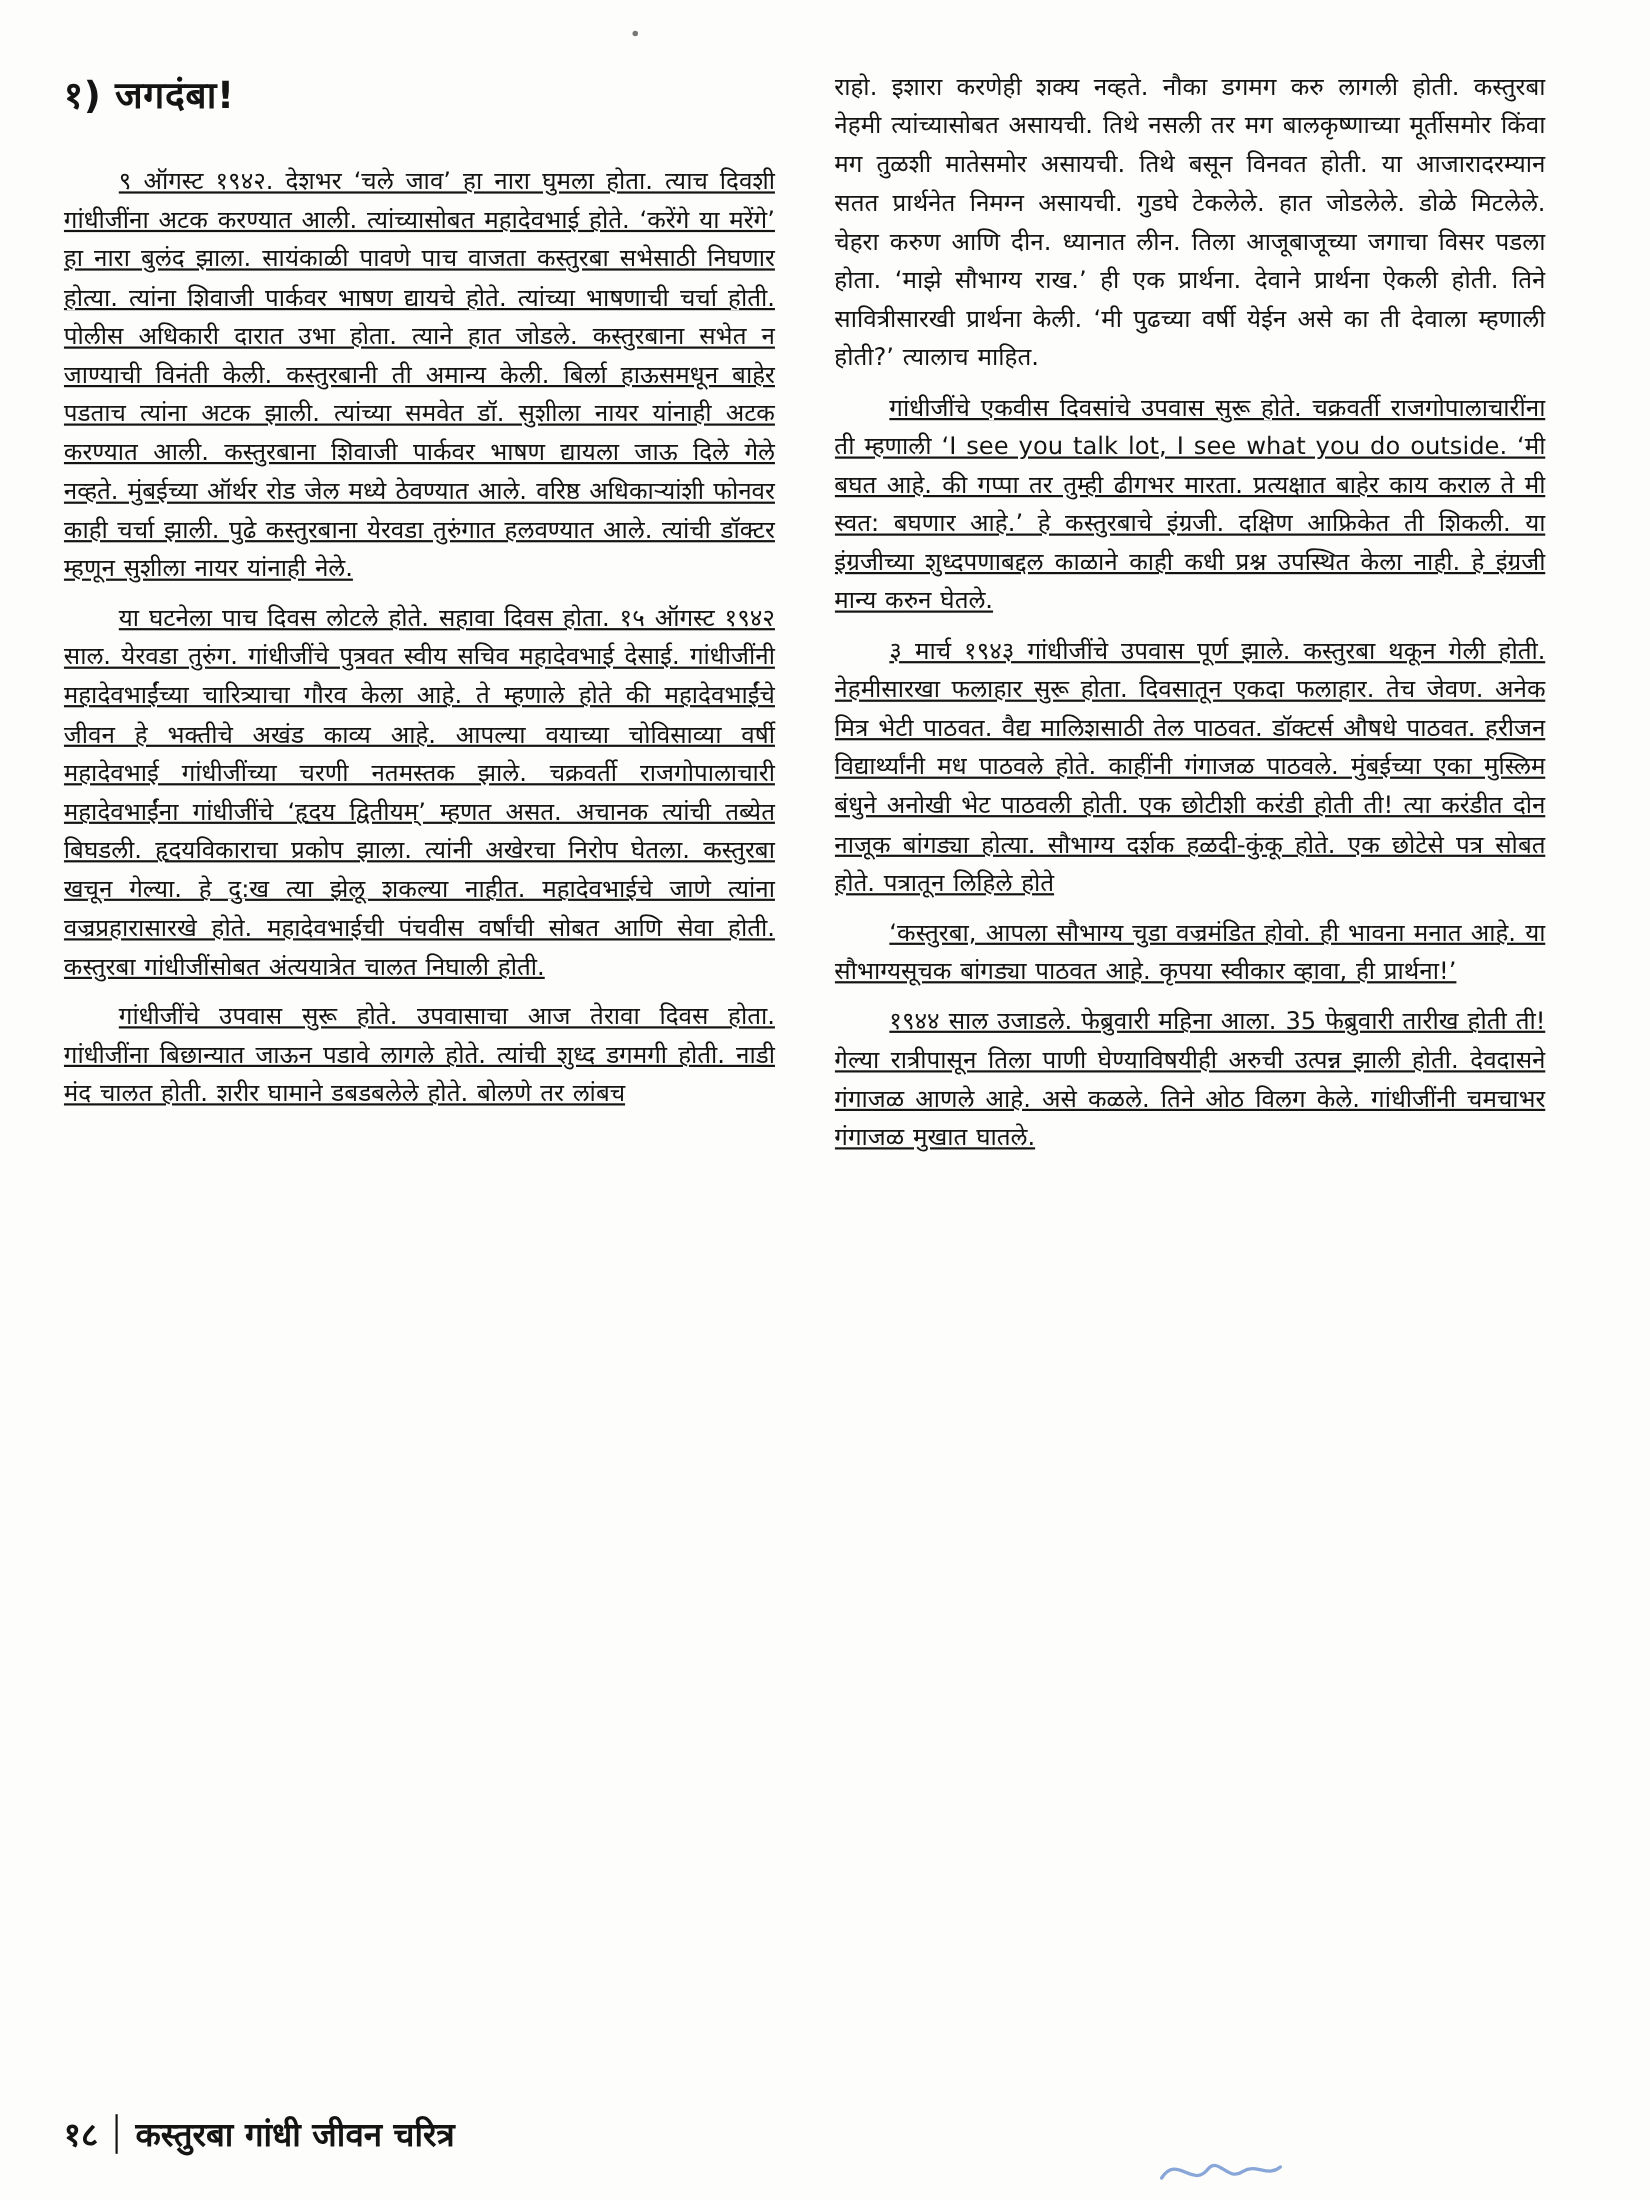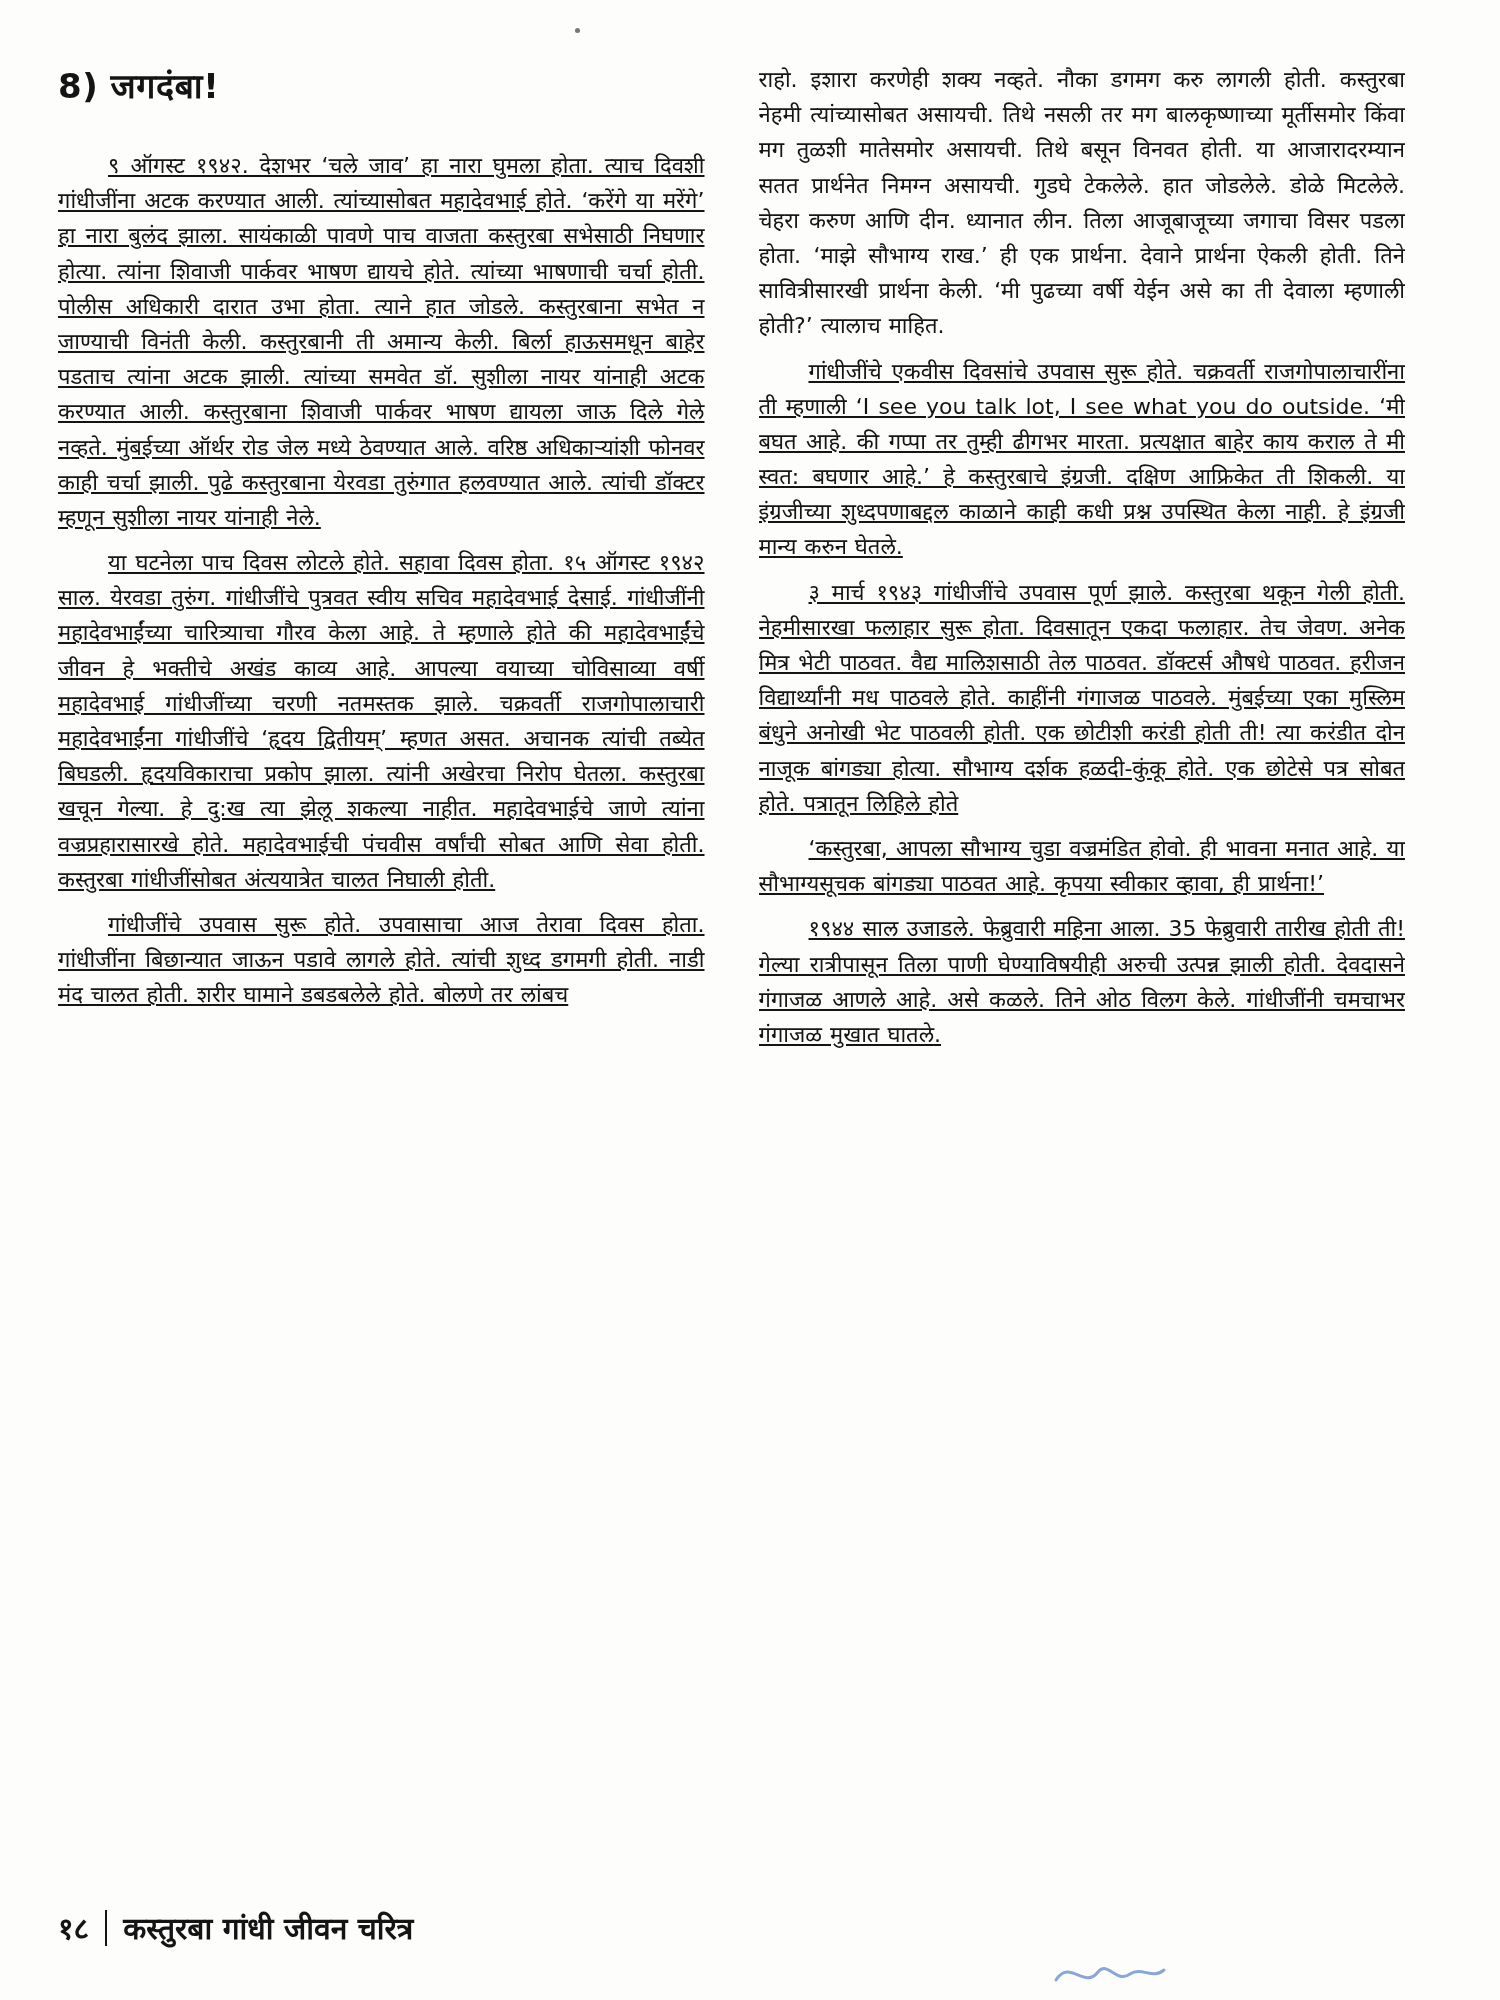--- a/index.html
+++ b/index.html
@@ -53,21 +53,21 @@
     font-weight: 500;
     word-spacing: 1px;
   }
   .para.indent {
     text-indent: 50px;
     text-decoration: underline;
   }
   .footer {
     position: absolute;
     left: 58px;
-    bottom: 52px;
+    bottom: 40px;
     display: flex;
     align-items: center;
     gap: 16px;
     font-size: 30px;
     font-weight: bold;
   }
   .footer .rule {
     display: inline-block;
     width: 2px;
     height: 36px;
@@ -83,21 +83,21 @@
 </head>
 <body>
 
 <div class="page">
 
   <div class="speck"></div>
 
   <div class="columns">
 
     <div class="column">
-      <h1 class="chapter-heading">8) जगदंबा!</h1>
+      <h1 class="chapter-heading">१) जगदंबा!</h1>
       <p class="para indent">९ ऑगस्ट १९४२. देशभर ‘चले जाव’ हा नारा घुमला होता. त्याच दिवशी गांधीजींना अटक करण्यात आली. त्यांच्यासोबत महादेवभाई होते. ‘करेंगे या मरेंगे’ हा नारा बुलंद झाला. सायंकाळी पावणे पाच वाजता कस्तुरबा सभेसाठी निघणार होत्या. त्यांना शिवाजी पार्कवर भाषण द्यायचे होते. त्यांच्या भाषणाची चर्चा होती. पोलीस अधिकारी दारात उभा होता. त्याने हात जोडले. कस्तुरबाना सभेत न जाण्याची विनंती केली. कस्तुरबानी ती अमान्य केली. बिर्ला हाऊसमधून बाहेर पडताच त्यांना अटक झाली. त्यांच्या समवेत डॉ. सुशीला नायर यांनाही अटक करण्यात आली. कस्तुरबाना शिवाजी पार्कवर भाषण द्यायला जाऊ दिले गेले नव्हते. मुंबईच्या ऑर्थर रोड जेल मध्ये ठेवण्यात आले. वरिष्ठ अधिकाऱ्यांशी फोनवर काही चर्चा झाली. पुढे कस्तुरबाना येरवडा तुरुंगात हलवण्यात आले. त्यांची डॉक्टर म्हणून सुशीला नायर यांनाही नेले.</p>
       <p class="para indent">या घटनेला पाच दिवस लोटले होते. सहावा दिवस होता. १५ ऑगस्ट १९४२ साल. येरवडा तुरुंग. गांधीजींचे पुत्रवत स्वीय सचिव महादेवभाई देसाई. गांधीजींनी महादेवभाईंच्या चारित्र्याचा गौरव केला आहे. ते म्हणाले होते की महादेवभाईंचे जीवन हे भक्तीचे अखंड काव्य आहे. आपल्या वयाच्या चोविसाव्या वर्षी महादेवभाई गांधीजींच्या चरणी नतमस्तक झाले. चक्रवर्ती राजगोपालाचारी महादेवभाईंना गांधीजींचे ‘हृदय द्वितीयम्’ म्हणत असत. अचानक त्यांची तब्येत बिघडली. हृदयविकाराचा प्रकोप झाला. त्यांनी अखेरचा निरोप घेतला. कस्तुरबा खचून गेल्या. हे दु:ख त्या झेलू शकल्या नाहीत. महादेवभाईचे जाणे त्यांना वज्रप्रहारासारखे होते. महादेवभाईची पंचवीस वर्षांची सोबत आणि सेवा होती. कस्तुरबा गांधीजींसोबत अंत्ययात्रेत चालत निघाली होती.</p>
       <p class="para indent">गांधीजींचे उपवास सुरू होते. उपवासाचा आज तेरावा दिवस होता. गांधीजींना बिछान्यात जाऊन पडावे लागले होते. त्यांची शुध्द डगमगी होती. नाडी मंद चालत होती. शरीर घामाने डबडबलेले होते. बोलणे तर लांबच</p>
     </div>
 
     <div class="column">
       <p class="para">राहो. इशारा करणेही शक्य नव्हते. नौका डगमग करु लागली होती. कस्तुरबा नेहमी त्यांच्यासोबत असायची. तिथे नसली तर मग बालकृष्णाच्या मूर्तीसमोर किंवा मग तुळशी मातेसमोर असायची. तिथे बसून विनवत होती. या आजारादरम्यान सतत प्रार्थनेत निमग्न असायची. गुडघे टेकलेले. हात जोडलेले. डोळे मिटलेले. चेहरा करुण आणि दीन. ध्यानात लीन. तिला आजूबाजूच्या जगाचा विसर पडला होता. ‘माझे सौभाग्य राख.’ ही एक प्रार्थना. देवाने प्रार्थना ऐकली होती. तिने सावित्रीसारखी प्रार्थना केली. ‘मी पुढच्या वर्षी येईन असे का ती देवाला म्हणाली होती?’ त्यालाच माहित.</p>
       <p class="para indent">गांधीजींचे एकवीस दिवसांचे उपवास सुरू होते. चक्रवर्ती राजगोपालाचारींना ती म्हणाली ‘I see you talk lot, I see what you do outside. ‘मी बघत आहे. की गप्पा तर तुम्ही ढीगभर मारता. प्रत्यक्षात बाहेर काय कराल ते मी स्वत: बघणार आहे.’ हे कस्तुरबाचे इंग्रजी. दक्षिण आफ्रिकेत ती शिकली. या इंग्रजीच्या शुध्दपणाबद्दल काळाने काही कधी प्रश्न उपस्थित केला नाही. हे इंग्रजी मान्य करुन घेतले.</p>
       <p class="para indent">३ मार्च १९४३ गांधीजींचे उपवास पूर्ण झाले. कस्तुरबा थकून गेली होती. नेहमीसारखा फलाहार सुरू होता. दिवसातून एकदा फलाहार. तेच जेवण. अनेक मित्र भेटी पाठवत. वैद्य मालिशसाठी तेल पाठवत. डॉक्टर्स औषधे पाठवत. हरीजन विद्यार्थ्यांनी मध पाठवले होते. काहींनी गंगाजळ पाठवले. मुंबईच्या एका मुस्लिम बंधुने अनोखी भेट पाठवली होती. एक छोटीशी करंडी होती ती! त्या करंडीत दोन नाजूक बांगड्या होत्या. सौभाग्य दर्शक हळदी-कुंकू होते. एक छोटेसे पत्र सोबत होते. पत्रातून लिहिले होते</p>
       <p class="para indent">‘कस्तुरबा, आपला सौभाग्य चुडा वज्रमंडित होवो. ही भावना मनात आहे. या सौभाग्यसूचक बांगड्या पाठवत आहे. कृपया स्वीकार व्हावा, ही प्रार्थना!’</p>

